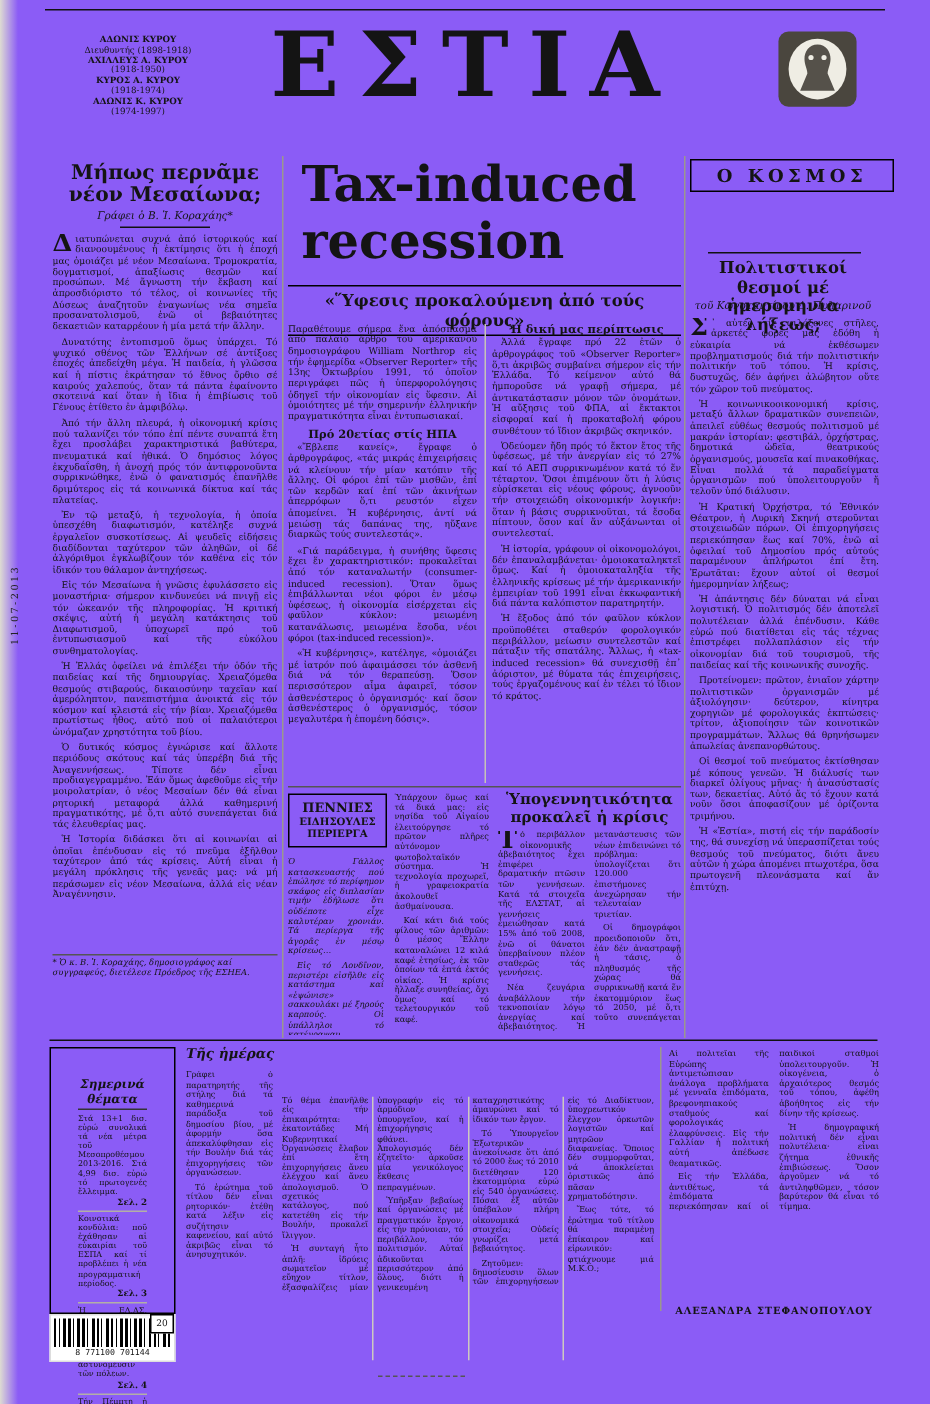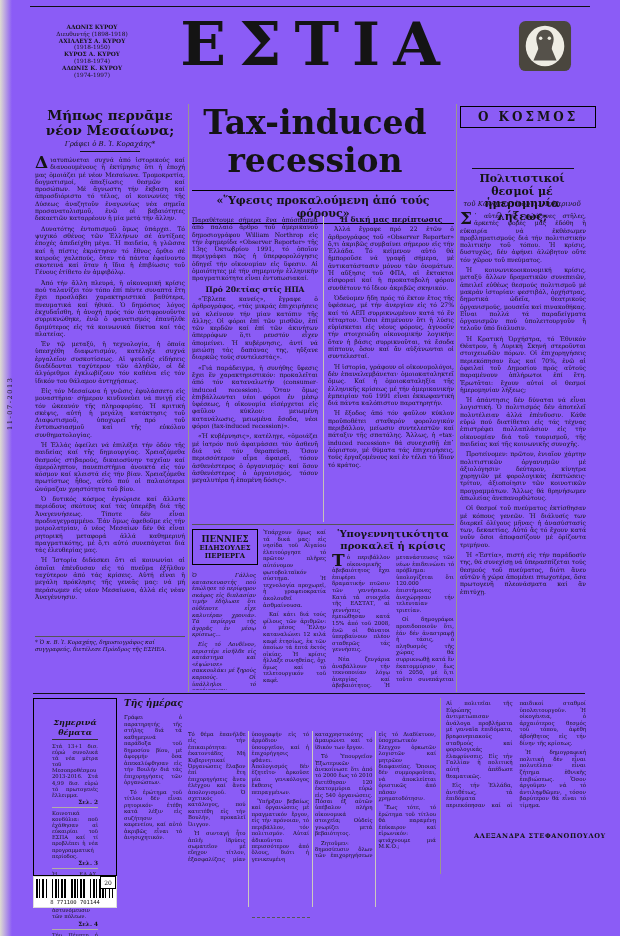--- a/index.html
+++ b/index.html
@@ -33,21 +33,21 @@
 
   
   .lh{left:35px;top:108px;width:150px;font-size:13.5px;font-weight:bold;line-height:15px;text-align:center;}
   .lby{left:35px;top:140px;width:150px;font-size:7px;text-align:center;font-style:italic;}
   .lrule{left:80px;top:151px;width:60px;height:1px;}
   .lbody{left:35px;top:156px;width:150px;height:474px;font-size:6.1px;line-height:7.3px;}
   .lfoot{left:35px;top:636px;width:150px;font-size:5.6px;line-height:6.6px;font-style:italic;
          border-top:1px solid #555;padding-top:2px;}
 
   
-  .mh{left:184px;top:104px;width:262px;font-size:33px;font-weight:bold;line-height:38px;text-align:center;}
+  .mh{left:201px;top:104px;width:262px;font-size:33px;font-weight:bold;line-height:38px;text-align:left;}
   .msub{left:192px;top:190px;width:262px;border-top:1px solid #000;border-bottom:1px solid #000;
         padding:3px 0;font-size:11px;font-weight:bold;text-align:center;}
   .mbody{left:192px;top:216px;width:262px;height:306px;font-size:6.1px;line-height:7.3px;
          column-count:2;column-gap:10px;column-rule:1px solid #c6c2b8;}
   .subhead{font-weight:bold;text-align:center;font-size:7.6px;margin:4px 0 2px;text-indent:0;}
   .mrule{left:192px;top:524px;width:262px;height:1px;background:#555;}
 
   
   .pbox{left:192px;top:529px;width:62px;border:1.5px solid #000;padding:4px 1px;text-align:center;}
   .pbox .t1{font-size:8.6px;font-weight:bold;}
@@ -79,21 +79,21 @@
   .topic:last-child{border-bottom:none;}
   .tpage{display:block;font-weight:bold;text-align:right;font-size:5.8px;font-style:normal;margin-top:1px;}
   .kick{left:124px;top:698px;width:60px;font-size:9px;font-style:italic;font-weight:bold;}
   .dside{left:124px;top:714px;width:58px;height:192px;font-size:5.4px;line-height:6.5px;}
   .dh{left:188px;top:706px;width:248px;font-size:15px;font-weight:bold;text-align:center;}
   .dbody{left:188px;top:731px;width:248px;height:176px;font-size:5.4px;line-height:6.4px;
          column-count:4;column-gap:6px;column-rule:1px solid #cdc9bf;}
   .cvr{left:440px;top:698px;width:1px;height:176px;}
   .cont{left:446px;top:700px;width:140px;height:166px;font-size:5.5px;line-height:6.6px;
         column-count:2;column-gap:7px;}
-  .sig{left:446px;top:832px;width:140px;text-align:left;font-weight:bold;font-size:6.6px;letter-spacing:0.6px;margin-left:28px;}
+  .sig{left:446px;top:870px;width:140px;text-align:center;font-weight:bold;font-size:6.6px;letter-spacing:0.6px;}
 
   
   .vdate{left:6px;top:430px;font-size:6.5px;letter-spacing:1.6px;color:#222;
          transform:rotate(-90deg);transform-origin:left top;white-space:nowrap;}
   .bcwrap{left:33px;top:876px;width:78px;background:#fff;padding:2px;border:1px solid #ddd;}
   .bars{height:19px;background:repeating-linear-gradient(90deg,#000 0 1.5px,#fff 1.5px 3px,
         #000 3px 3.8px,#fff 3.8px 6px,#000 6px 8px,#fff 8px 9.5px);}
   .bcnum{font-family:"DejaVu Sans Mono",monospace;font-size:5.5px;text-align:center;margin-top:1px;}
   .issue{left:100px;top:876px;width:14px;height:11px;border:1px solid #000;font-size:6px;
          text-align:center;line-height:11px;background:#fff;}

